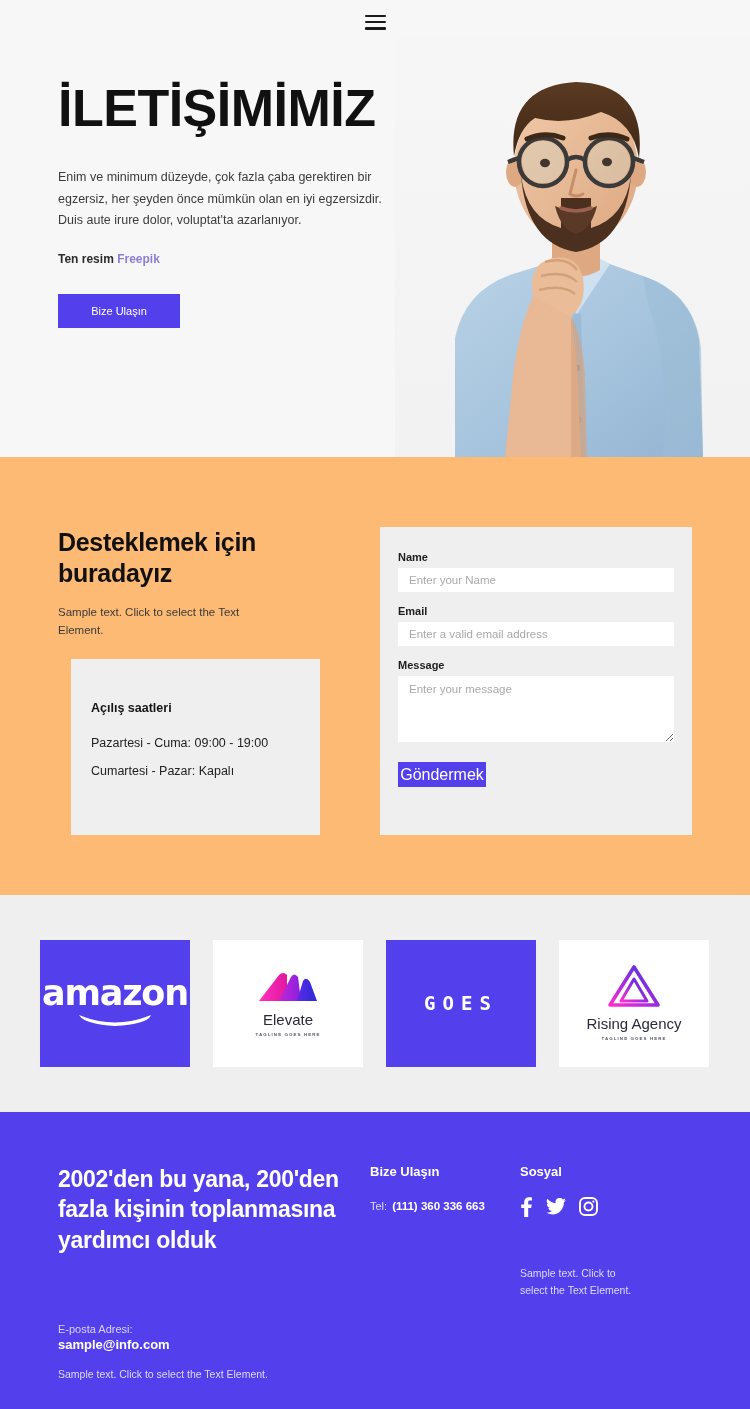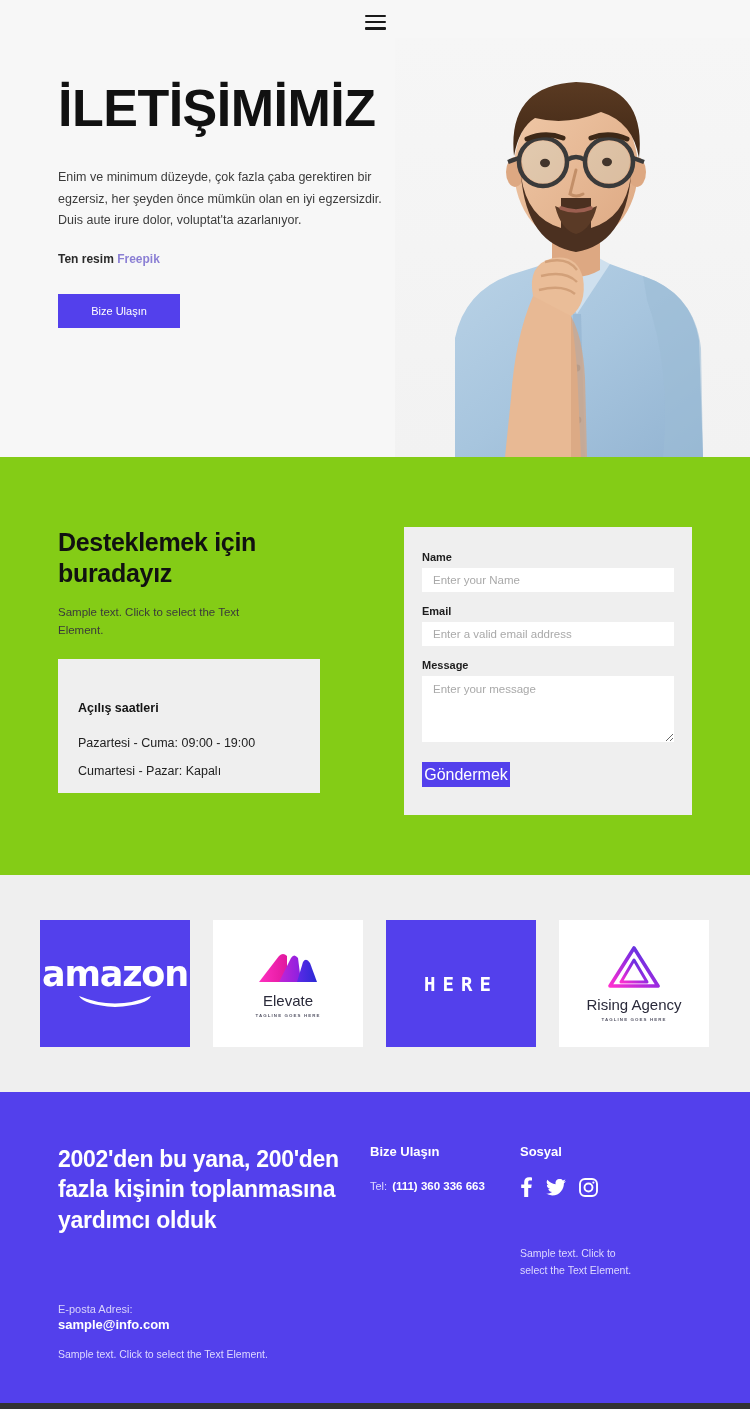--- a/index.html
+++ b/index.html
@@ -77,45 +77,46 @@
     width: 122px; height: 34px;
     background: #5340ec;
     color: #ffffff;
     font-size: 11px;
     border: none;
     cursor: pointer;
   }
 
   
   .contact {
-    background: #84cc16;
+    background: #fdba74;
     padding: 70px 58px 60px 58px;
     display: flex;
-    gap: 48px;
+    gap: 24px;
   }
   .contact-left { width: 262px; flex: none; }
   .contact-h2 {
     font-size: 25px;
     line-height: 1.24;
     font-weight: 800;
     color: #111111;
     letter-spacing: -0.3px;
   }
   .contact-sub {
     margin-top: 14px;
     font-size: 11.5px;
     line-height: 1.6;
     color: #3a3a3a;
     max-width: 195px;
   }
   .hours-card {
     margin-top: 19px;
     background: #efefef;
-    height: 134px;
+    height: 176px;
     padding: 42px 0 4px 20px;
+    margin-left: 13px;
   }
   .hours-title { font-size: 12.5px; font-weight: 700; color: #151515; }
   .hours-line {
     margin-top: 9px;
     font-size: 12.5px;
     line-height: 1.55;
     color: #222222;
   }
   .hours-line.first { margin-top: 19px; }
 
@@ -413,21 +414,21 @@
       </defs>
       <path d="M2 32 L22 6 Q26 2 30 6 L30 32 Z" fill="url(#el1)"></path>
       <path d="M22 32 L34 8 Q37 3 41 8 L44 32 Z" fill="url(#el2)"></path>
       <path d="M40 32 L46 12 Q49 7 53 13 L60 32 Z" fill="url(#el3)"></path>
     </svg>
     <div class="brand-name">Elevate</div>
     <div class="brand-tag">TAGLINE GOES HERE</div>
   </div>
 
   <div class="logo-card purple">
-    <div class="tesla-word">HERE</div>
+    <div class="tesla-word">GOES</div>
   </div>
 
   <div class="logo-card white">
     <svg width="52" height="42" viewBox="0 0 52 42">
       <defs>
         <linearGradient id="ra1" x1="0" y1="1" x2="1" y2="0">
           <stop offset="0" stop-color="#ff2fd0"></stop>
             <stop offset="0.5" stop-color="#9a2ae0"></stop>
           <stop offset="1" stop-color="#3a3ae0"></stop>
         </linearGradient>

